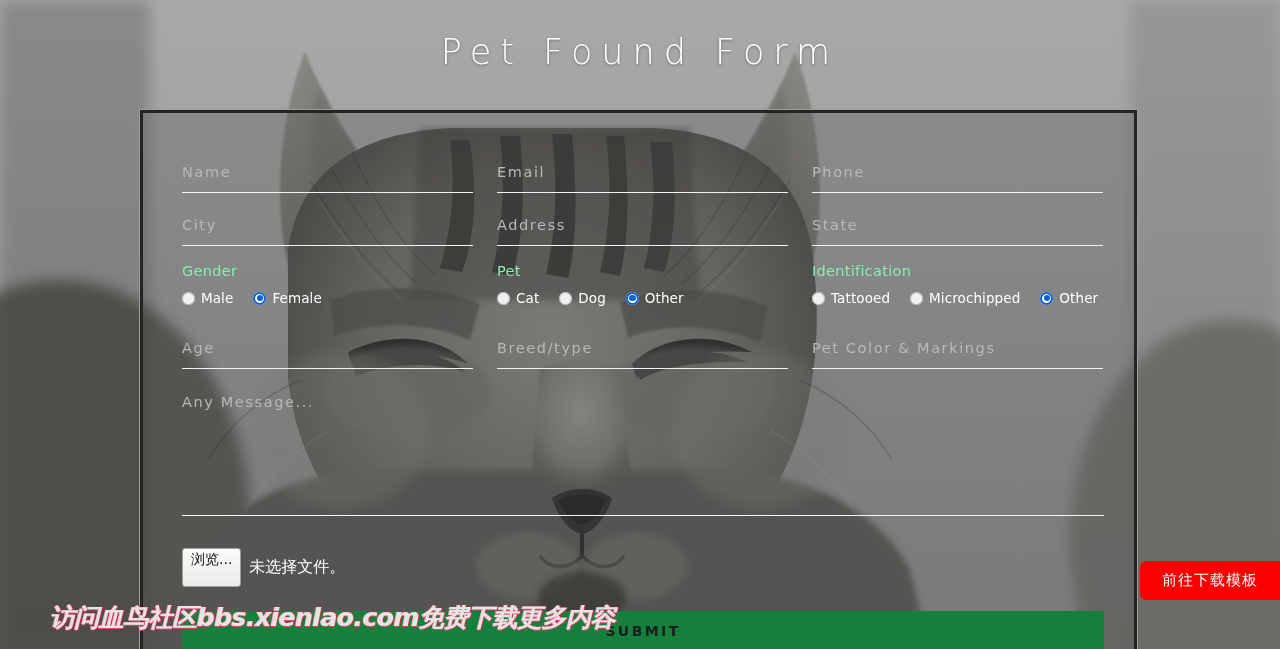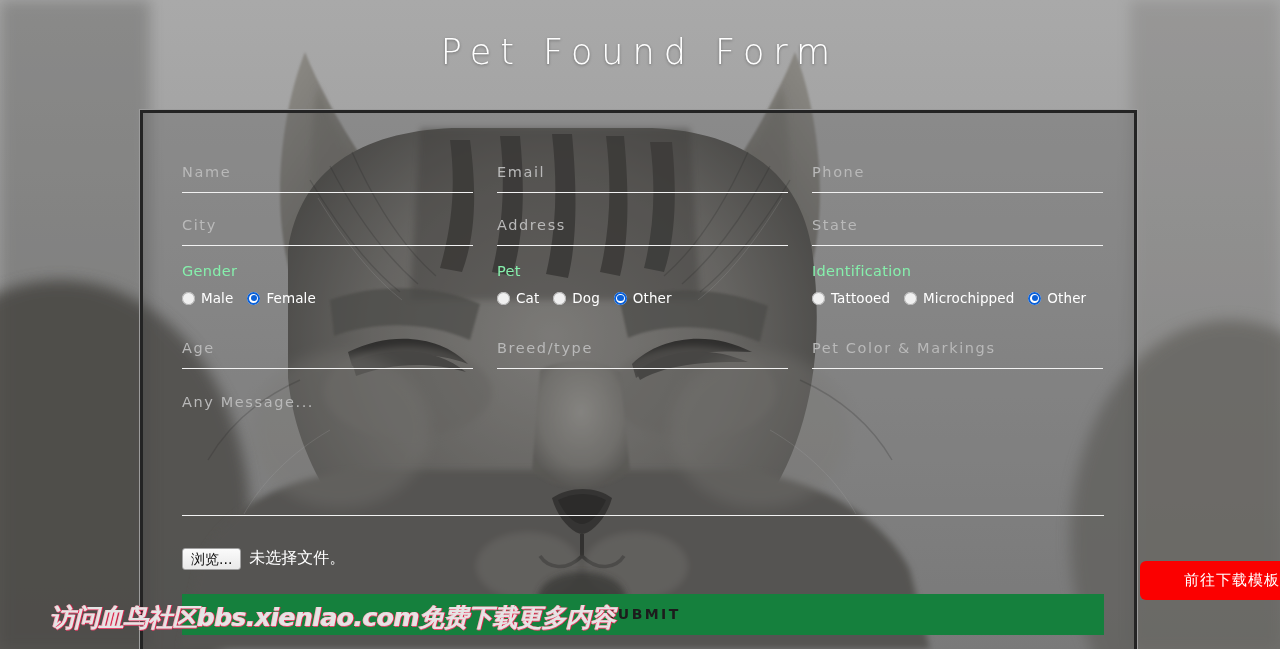--- a/index.html
+++ b/index.html
@@ -95,21 +95,21 @@
   .radio-legend {
     color: #86efac;
     font-size: 14.5px;
     font-family: "DejaVu Sans", sans-serif;
     letter-spacing: .3px;
     margin-bottom: 11px;
   }
   .radio-opts {
     display: flex;
     align-items: center;
-    gap: 14px;
+    gap: 20px;
     flex-wrap: nowrap;
   }
   .radio-opt {
     display: inline-flex;
     align-items: center;
     white-space: nowrap;
     cursor: pointer;
   }
   .radio-dot {
     width: 13px; height: 13px;
@@ -168,21 +168,21 @@
 
   
   #file-row {
     margin-top: 26px;
     display: flex;
     align-items: center;
     gap: 8px;
   }
   #file-browse-button {
     display: inline-block;
-    padding: 2px 8px 0 8px;
+    padding: 2px 8px 17px 8px;
     font-size: 14px;
     font-family: "DejaVu Sans", sans-serif;
     color: #111111;
     background: linear-gradient(#fbfbfb, #e9e9e9);
     border: 1px solid #a0a0a0;
     border-radius: 3px;
     cursor: pointer;
     line-height: 1.25;
   }
   #file-status-label {
@@ -231,21 +231,20 @@
     z-index: 25;
     width: 140px; height: 39px;
     background: #fb0000;
     border: none;
     border-radius: 6px 0 0 6px;
     color: #ffffff;
     font-size: 15px;
     cursor: pointer;
     font-family: "DejaVu Sans", sans-serif;
     letter-spacing: 1px;
-    text-align: right;
   }
 </style>
 </head>
 <body>
 
 <div id="root">
 
   <div id="bg-photo">
     <svg viewBox="0 0 1280 649" preserveAspectRatio="none" xmlns="http://www.w3.org/2000/svg">
       <defs>

